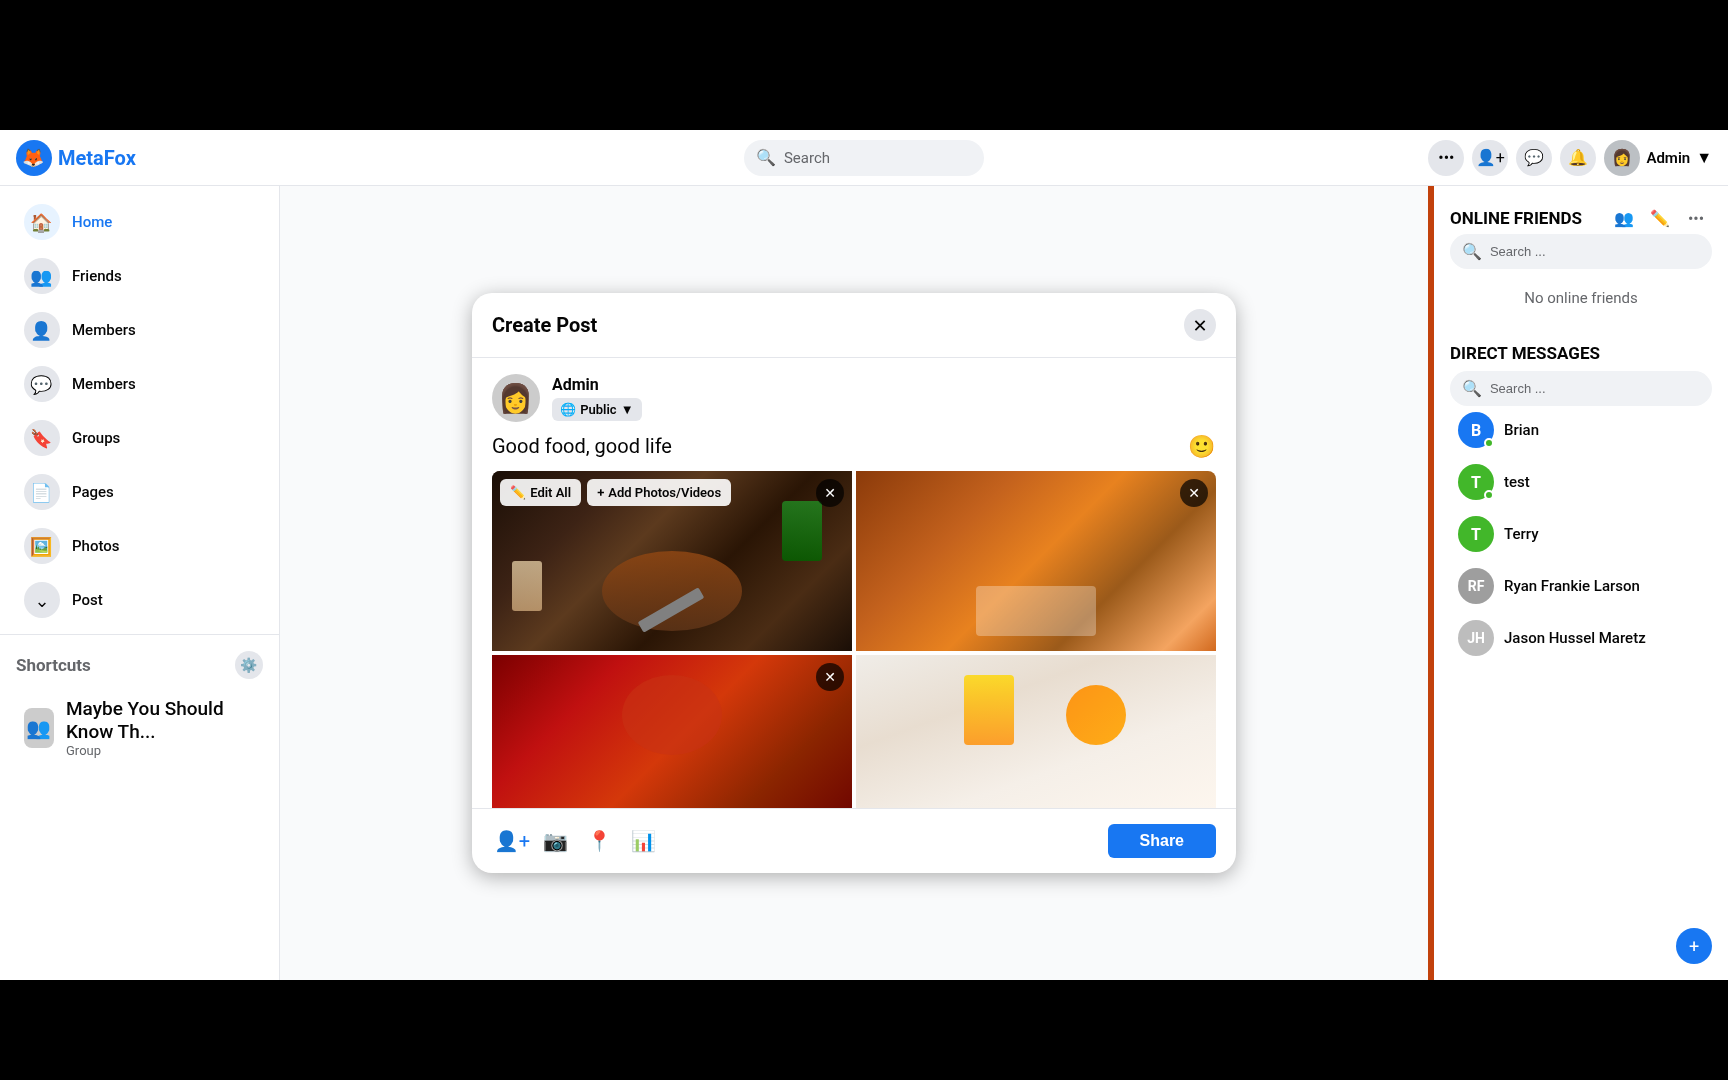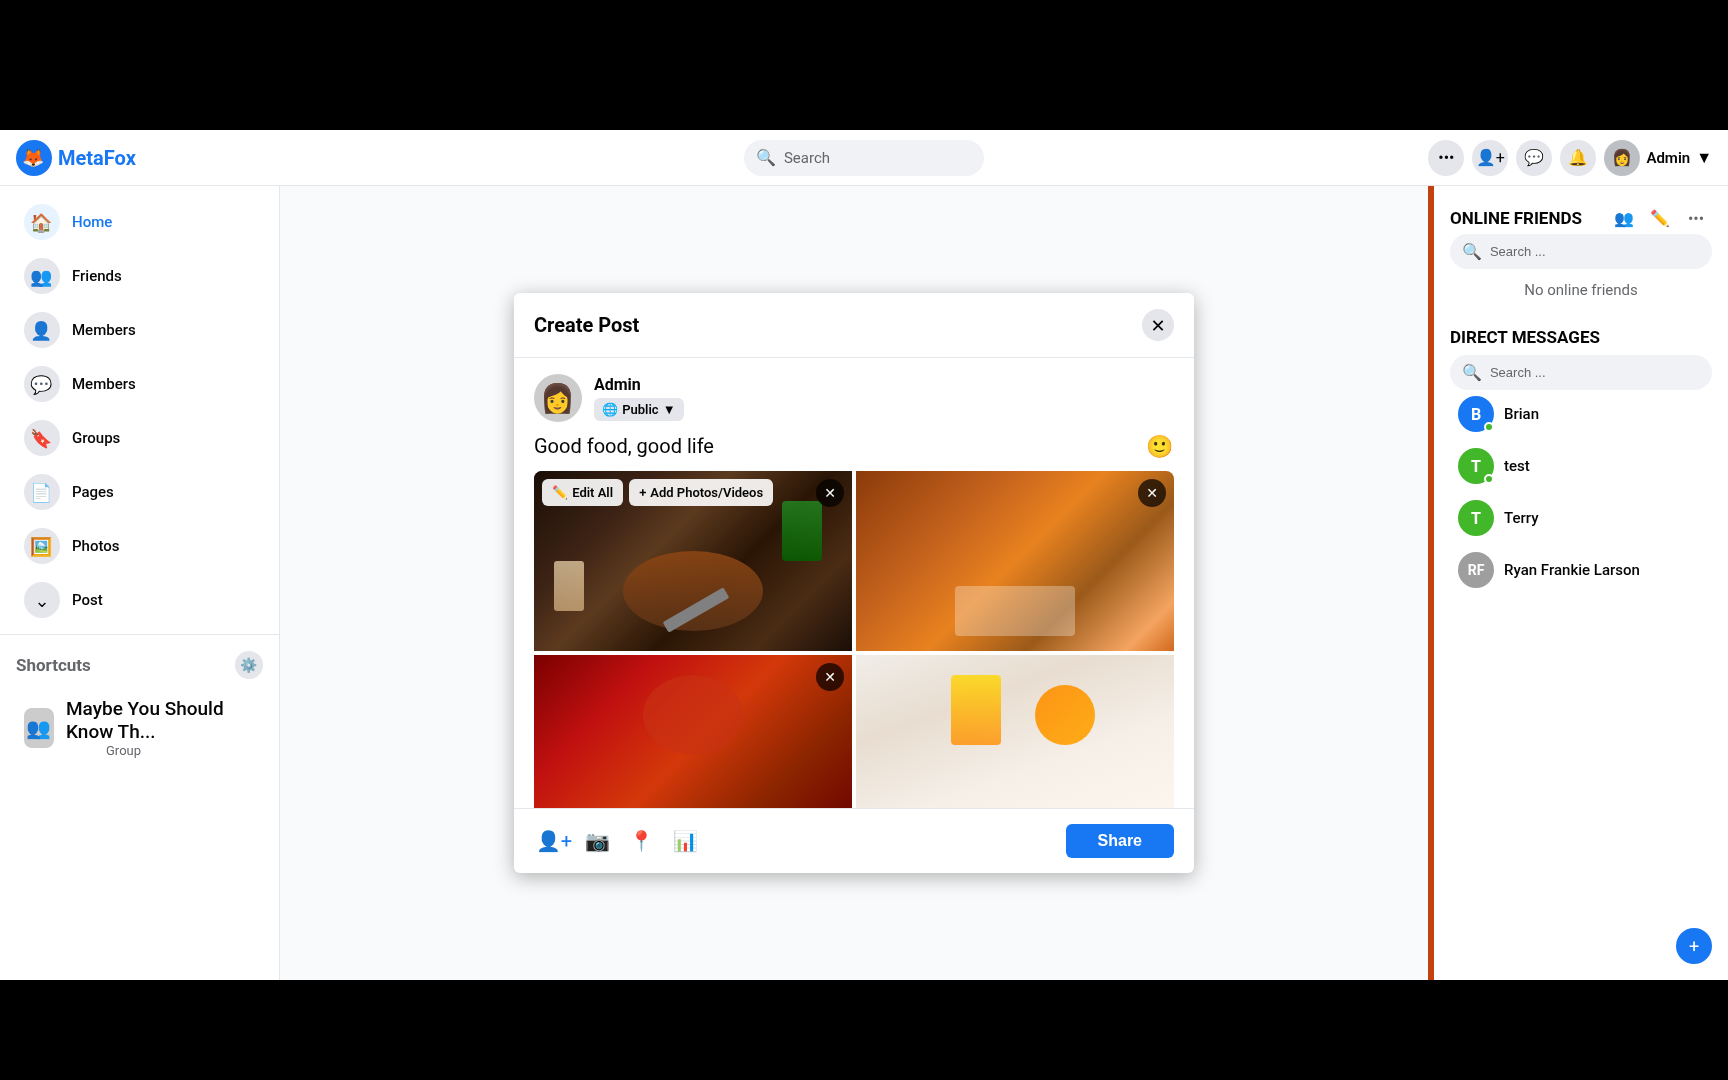--- a/index.html
+++ b/index.html
@@ -218,21 +218,20 @@
       flex-direction: column;
     }
     .shortcut-name {
       font-size: 19px;
       font-weight: 500;
       color: #050505;
     }
     .shortcut-type {
       font-size: 13px;
       color: #65676b;
-      margin-left: 40px;
     }
 
     
     .center-content {
       flex: 1;
       background: #f0f2f5;
       position: relative;
       overflow: hidden;
     }
 
@@ -288,21 +287,21 @@
       color: #050505;
       width: 100%;
     }
     .search-input-container input::placeholder {
       color: #65676b;
     }
     .no-friends-text {
       color: #65676b;
       font-size: 15px;
       text-align: center;
-      padding: 12px 0;
+      padding: 20px 0;
     }
     .dm-section-title {
       font-size: 17px;
       font-weight: 700;
       color: #050505;
     }
     .dm-list {
       display: flex;
       flex-direction: column;
       gap: 4px;
@@ -378,22 +377,22 @@
       background: rgba(255,255,255,0.6);
       display: flex;
       align-items: center;
       justify-content: center;
       z-index: 100;
     }
 
     
     .create-post-modal {
       background: #fff;
-      border-radius: 6px;
-      width: 680px;
+      border-radius: 20px;
+      width: 764px;
       max-height: 580px;
       box-shadow: 0 4px 20px rgba(0,0,0,0.3);
       display: flex;
       flex-direction: column;
       overflow: hidden;
     }
     .modal-header {
       display: flex;
       align-items: center;
       justify-content: space-between;
@@ -829,20 +828,26 @@
             </div>
           </div>
 
           <div class="dm-item">
             <div class="dm-item-left">
               <div class="dm-avatar ryan" style="background:#9e9e9e;font-size:14px;">RF</div>
               <span class="dm-name">Ryan Frankie Larson</span>
             </div>
           </div>
 
+          <div class="dm-item">
+            <div class="dm-item-left">
+              <div class="dm-avatar jason" style="background:#bdbdbd;font-size:14px;">JH</div>
+              <span class="dm-name">Jason Hussel Maretz</span>
+            </div>
+          </div>
         </div>
       </div>
 
       <div class="add-friend-btn">
         <span>+</span>
       </div>
     </div>
   </div>
 </div>
 

